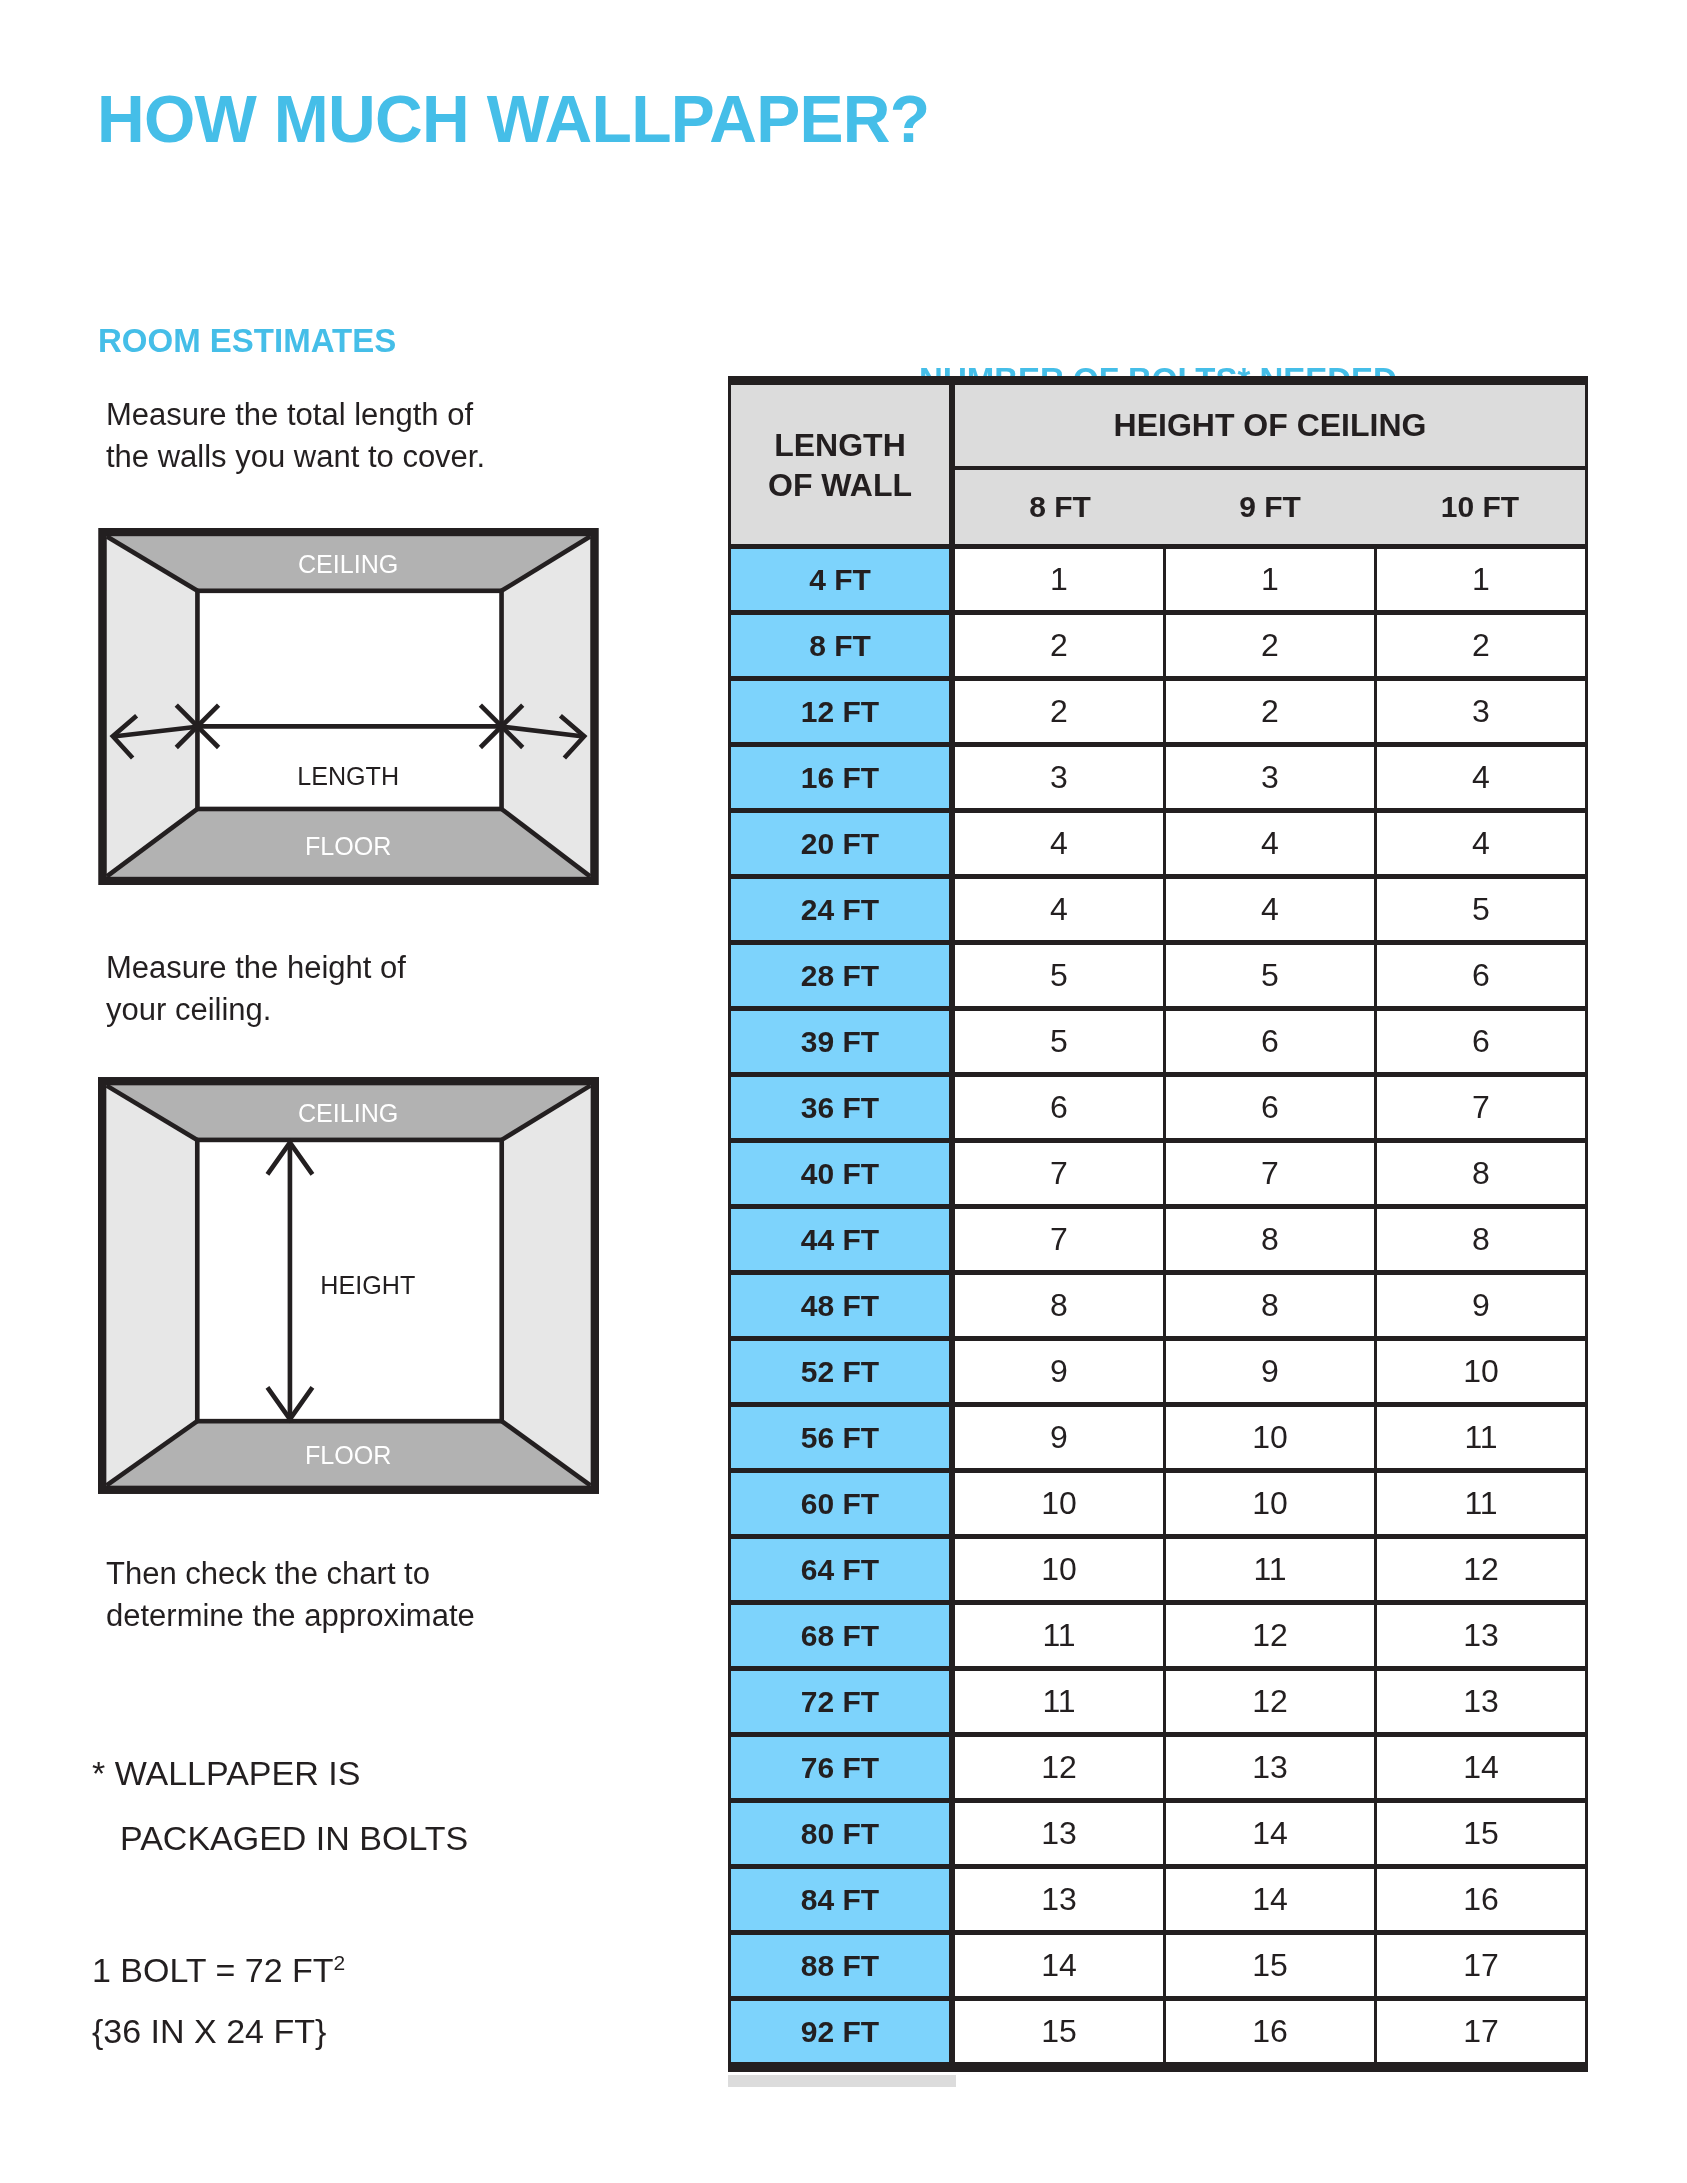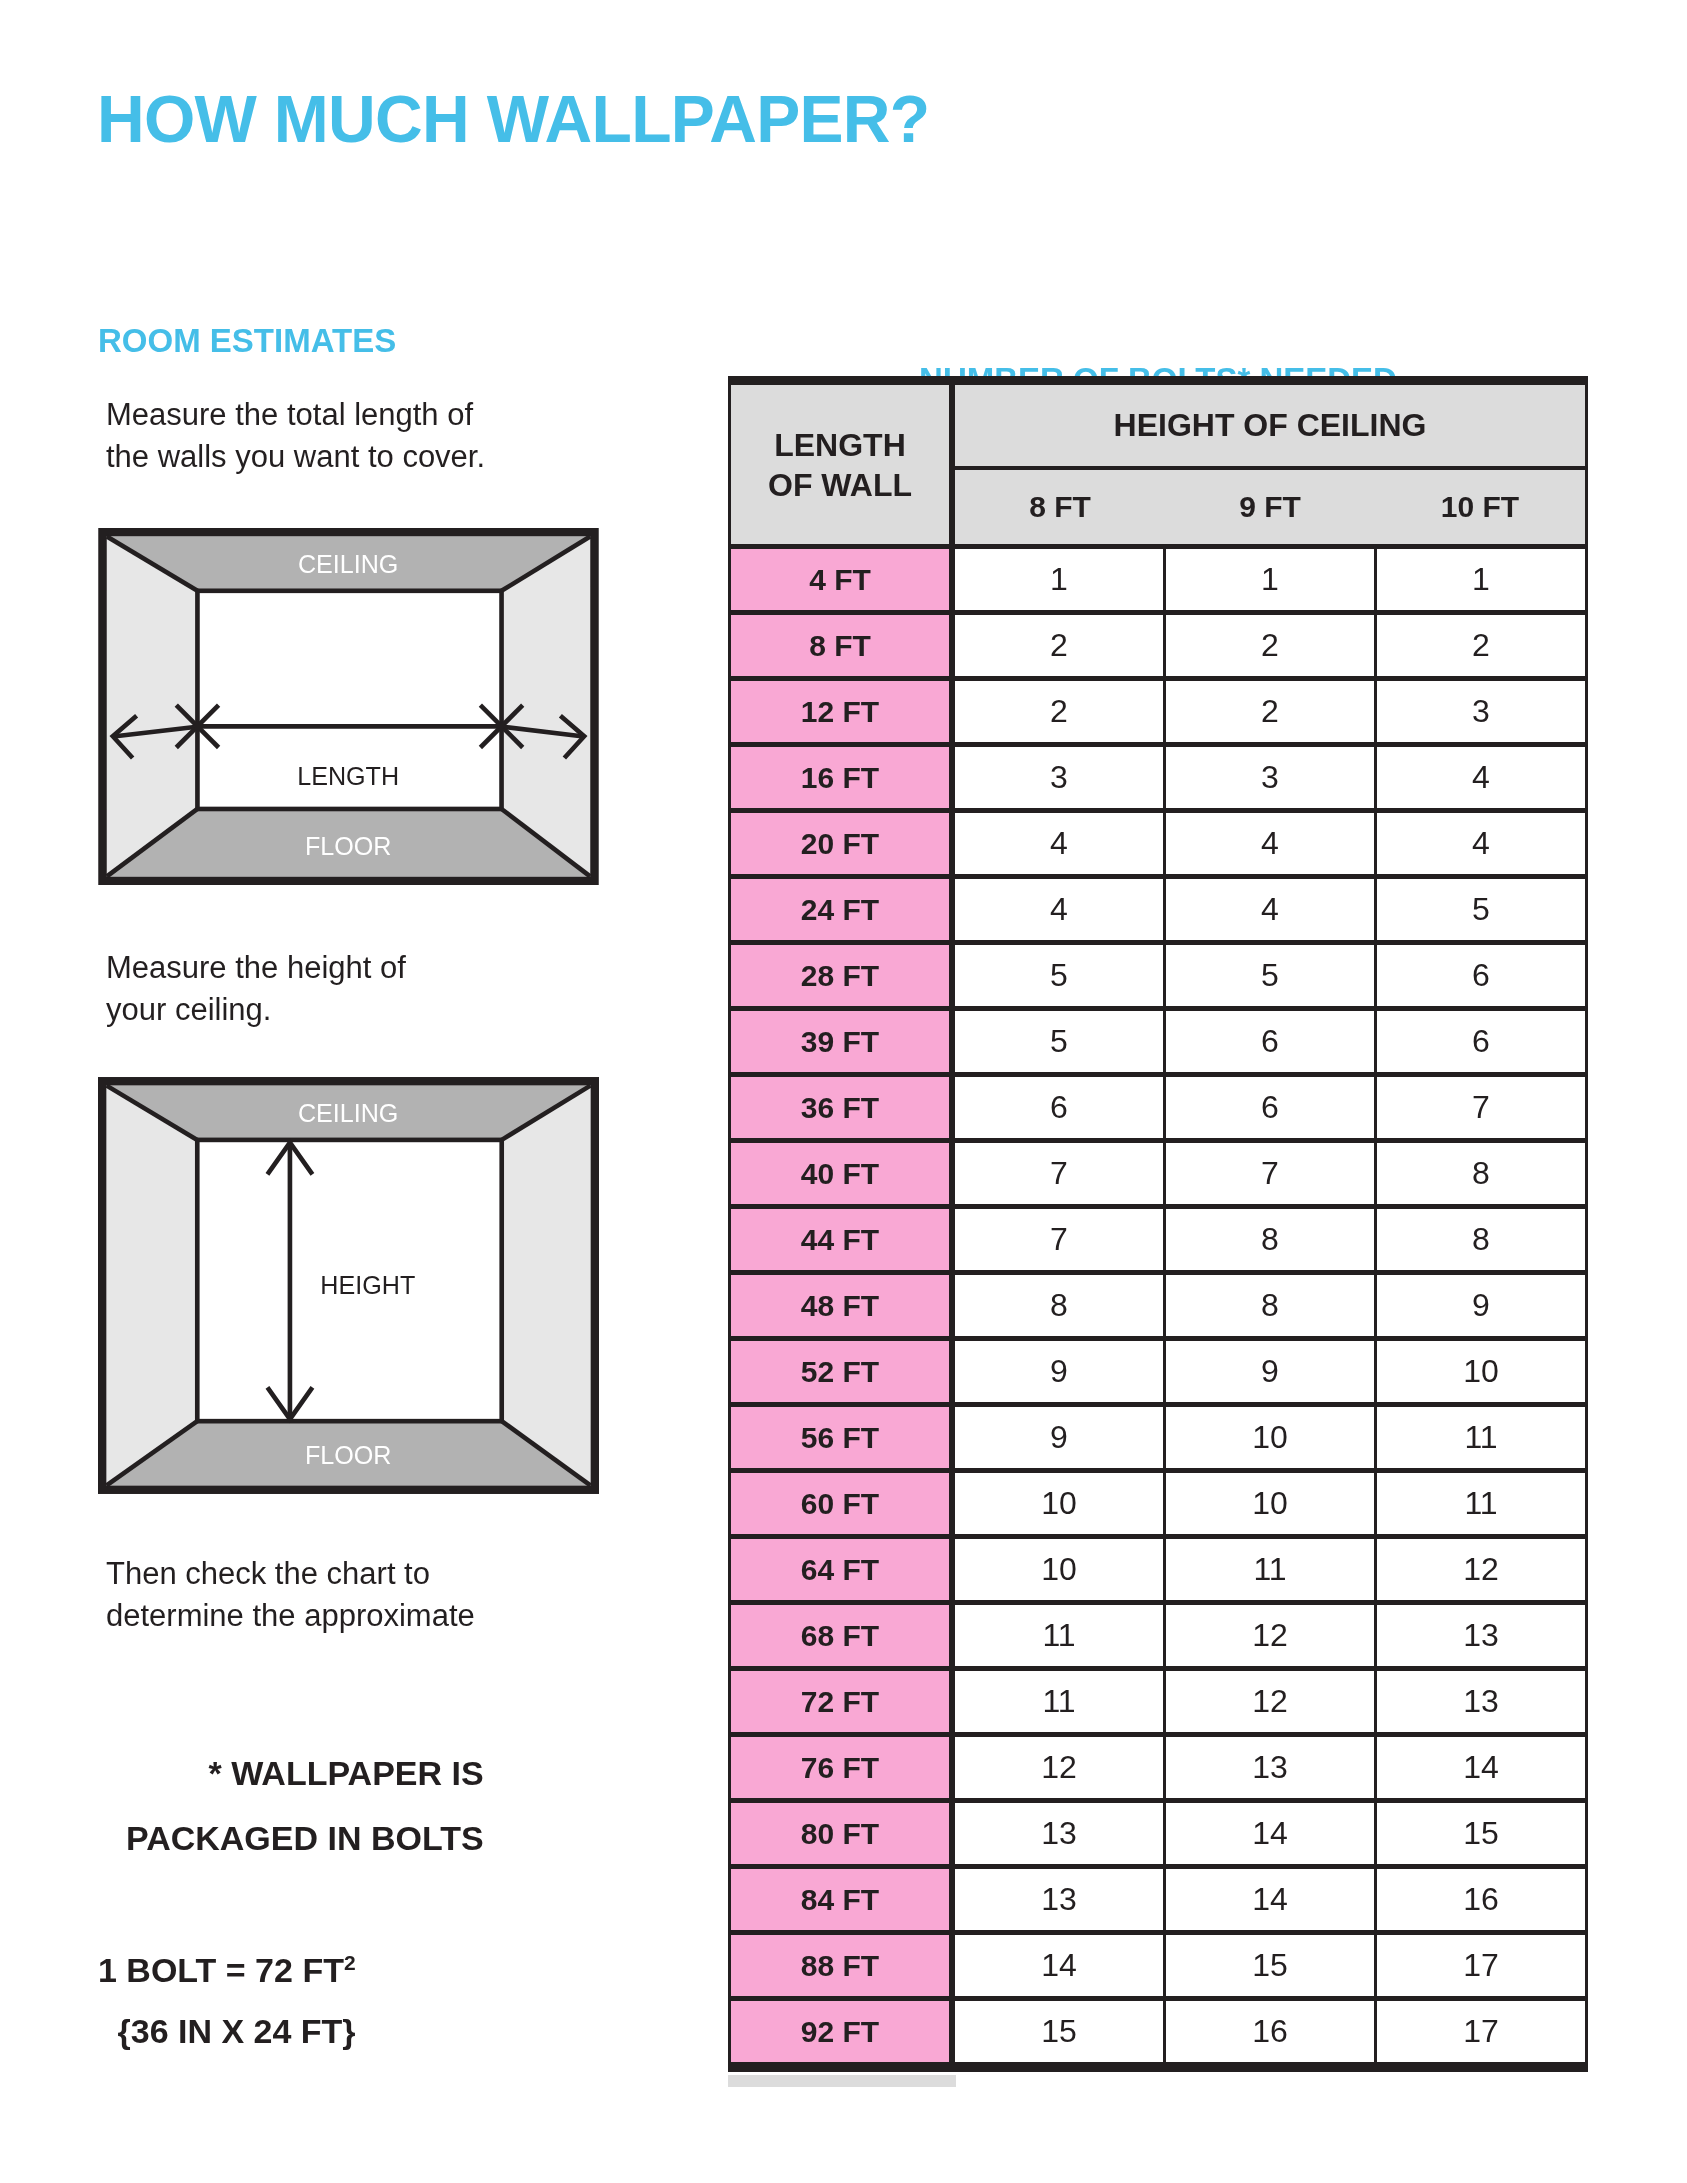--- a/index.html
+++ b/index.html
@@ -25,22 +25,22 @@
   .heading-table{left:728px;width:860px;text-align:center;margin-top:39px;}
   
   .para{
     position:absolute;left:106px;
     font-size:31px;line-height:42px;color:#231F20;
   }
   .para1{top:394px;}
   .para2{top:947px;}
   .para3{top:1553px;}
   .note{
-    position:absolute;left:98px;
-    font-size:34px;line-height:65px;font-weight:bold;white-space:nowrap;text-align:right;
+    position:absolute;left:92px;
+    font-size:34px;line-height:65px;font-weight:normal;white-space:nowrap;
   }
   .note1{top:1741px;}
   .note-indent{padding-left:28px;}
   .note2{top:1932px;line-height:61px;}
   .note2 sup{font-size:21px;vertical-align:super;}
   
   .diagram{position:absolute;left:98px;}
   .diagram1{top:528px;}
   .diagram2{top:1077px;}
   
@@ -62,21 +62,21 @@
     font-size:32px;font-weight:bold;
   }
   .hdivider{height:4px;background:#231F20;}
   .subrow{flex:1;display:flex;}
   .subcell{
     flex:1;display:flex;align-items:center;justify-content:center;
     font-size:30px;font-weight:bold;
   }
   .tbody .trow{display:flex;height:61px;border-top:5.3px solid #231F20;}
   .tlabel{
-    width:218px;background:#f9a8d4;border-right:6.6px solid #231F20;
+    width:218px;background:#7dd3fc;border-right:6.6px solid #231F20;
     display:flex;align-items:center;justify-content:center;
     font-size:30px;font-weight:bold;
   }
   .tcell{
     flex:1;display:flex;align-items:center;justify-content:center;
     font-size:32px;background:#ffffff;
   }
   .tcell.sep{border-left:3.3px solid #231F20;}
   .tbar-bottom{height:9.3px;background:#231F20;}
   .tab-shadow{

